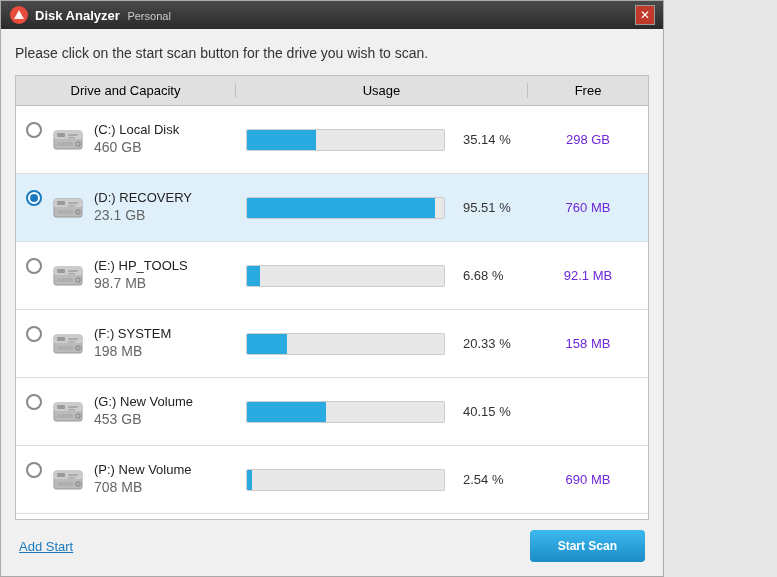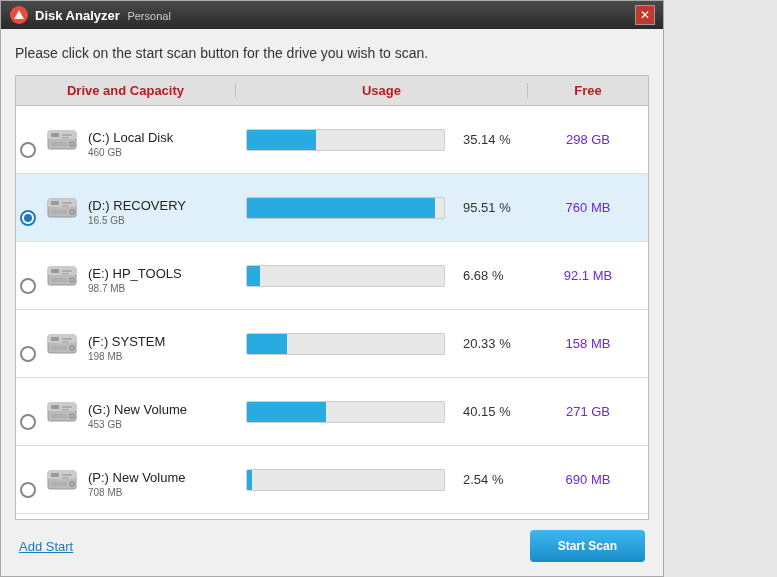--- a/index.html
+++ b/index.html
@@ -78,43 +78,43 @@
     .table-header {
       display: grid;
       grid-template-columns: 220px 1fr 120px;
       background: #e0e0e0;
       border-bottom: 1px solid #c0c0c0;
       height: 30px;
       align-items: center;
     }
     .table-header-cell {
       padding: 0 4px;
-      font-weight: 700;
-      color: #b91c1c;
+      font-weight: 400;
+      color: #000000;
       font-size: 13px;
       text-align: center;
       border-right: 1px solid #c0c0c0;
     }
     .table-header-cell:last-child { border-right: none; }
     .table-header-cell:first-child { text-align: center; }
     .drive-row {
       display: grid;
       grid-template-columns: 220px 1fr 120px;
       border-bottom: 1px solid #ddd;
       align-items: center;
       min-height: 68px;
       background: white;
     }
     .drive-row.selected {
       background: #e0f0fb;
     }
     .drive-info {
       display: flex;
-      align-items: flex-end;
-      padding: 8px 4px;
+      align-items: flex-start;
+      padding: 8px 10px;
       gap: 8px;
     }
     .radio-btn {
       width: 16px;
       height: 16px;
       border-radius: 50%;
       border: 2px solid #888;
       background: white;
       flex-shrink: 0;
       display: flex;
@@ -135,21 +135,21 @@
     .drive-details {
       display: flex;
       flex-direction: column;
     }
     .drive-name {
       font-size: 13px;
       color: #222;
       font-weight: 500;
     }
     .drive-size {
-      font-size: 10px;
+      font-size: 14px;
       color: #666;
       margin-top: 2px;
     }
     .usage-cell {
       padding: 0 10px;
       display: flex;
       align-items: center;
       gap: 18px;
     }
     .progress-bar-bg {
@@ -269,21 +269,21 @@
     <rect x="4" y="9" width="28" height="8" rx="1" fill="#ccc"></rect>
     <rect x="7" y="11" width="8" height="4" rx="1" fill="#999"></rect>
     <rect x="18" y="12" width="10" height="2" rx="1" fill="#aaa"></rect>
     <rect x="18" y="15" width="7" height="1.5" rx="0.5" fill="#aaa"></rect>
     <circle cx="28" cy="22" r="2.5" fill="#999" stroke="#888" stroke-width="0.5"></circle>
     <circle cx="28" cy="22" r="1" fill="#ccc"></circle>
     <rect x="7" y="20" width="16" height="4" rx="1" fill="#aaa" opacity="0.7"></rect>
   </svg>
       <div class="drive-details">
         <span class="drive-name">(D:) RECOVERY</span>
-        <span class="drive-size">16.5 GB</span>
+        <span class="drive-size">23.1 GB</span>
       </div>
     </div>
     <div class="usage-cell">
       <div class="progress-bar-bg">
         <div class="progress-bar-fill" style="width: 95.51%"></div>
       </div>
       <span class="usage-pct">95.51 %</span>
     </div>
     <div class="free-cell">760 MB</div>
   </div>
@@ -356,21 +356,20 @@
         <span class="drive-name">(G:) New Volume</span>
         <span class="drive-size">453 GB</span>
       </div>
     </div>
     <div class="usage-cell">
       <div class="progress-bar-bg">
         <div class="progress-bar-fill" style="width: 40.15%"></div>
       </div>
       <span class="usage-pct">40.15 %</span>
     </div>
-    <div class="free-cell">271 GB</div>
   </div>
           <div class="drive-row">
     <div class="drive-info">
       <div class="radio-btn "></div>
       <svg class="hdd-icon" width="36" height="36" viewBox="0 0 36 36">
     <rect x="4" y="9" width="28" height="18" rx="2" fill="#bbb" stroke="#999" stroke-width="1"></rect>
     <rect x="4" y="9" width="28" height="8" rx="1" fill="#ccc"></rect>
     <rect x="7" y="11" width="8" height="4" rx="1" fill="#999"></rect>
     <rect x="18" y="12" width="10" height="2" rx="1" fill="#aaa"></rect>
     <rect x="18" y="15" width="7" height="1.5" rx="0.5" fill="#aaa"></rect>

